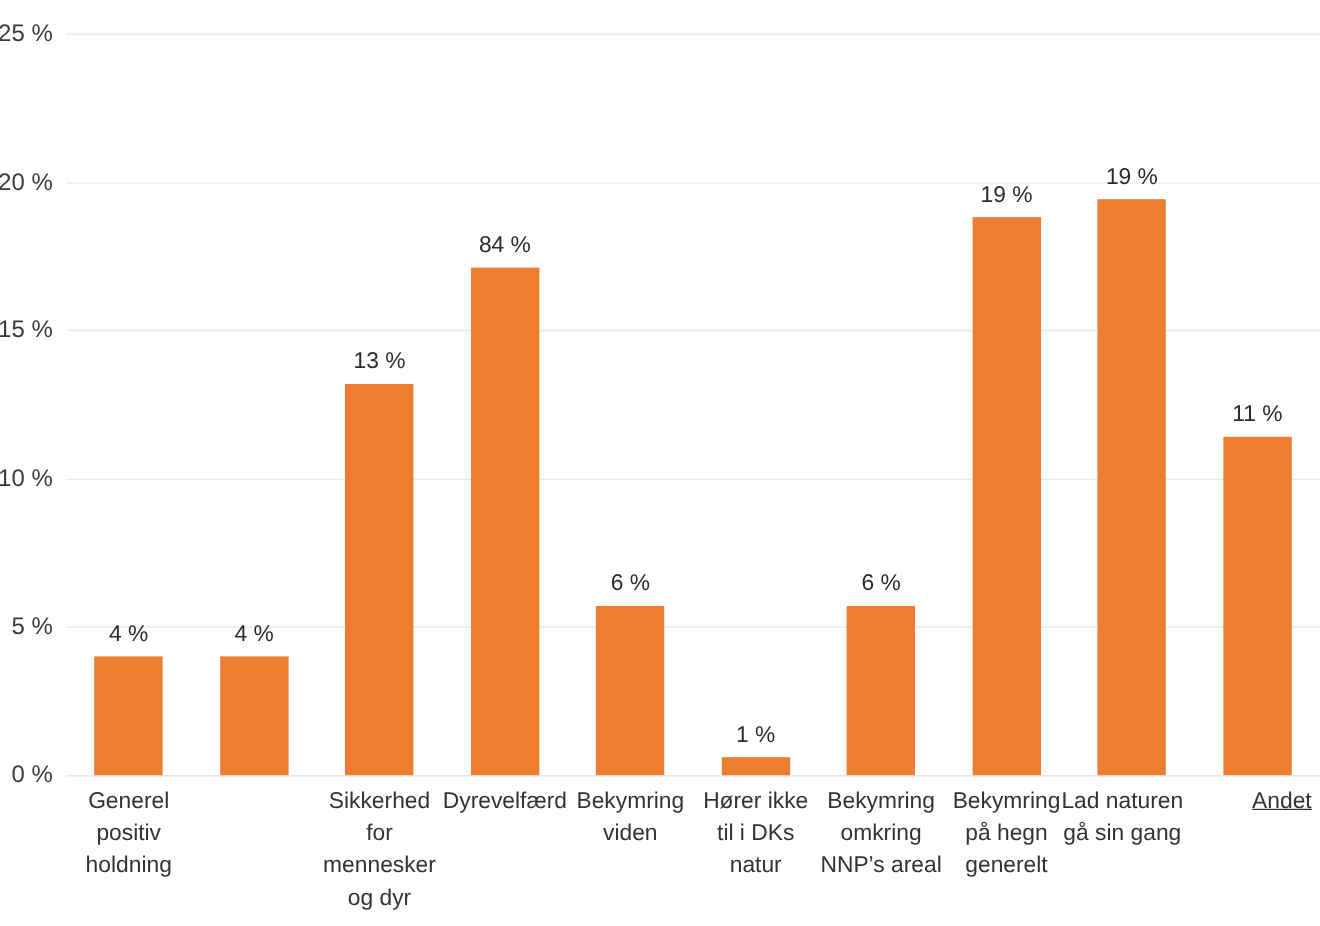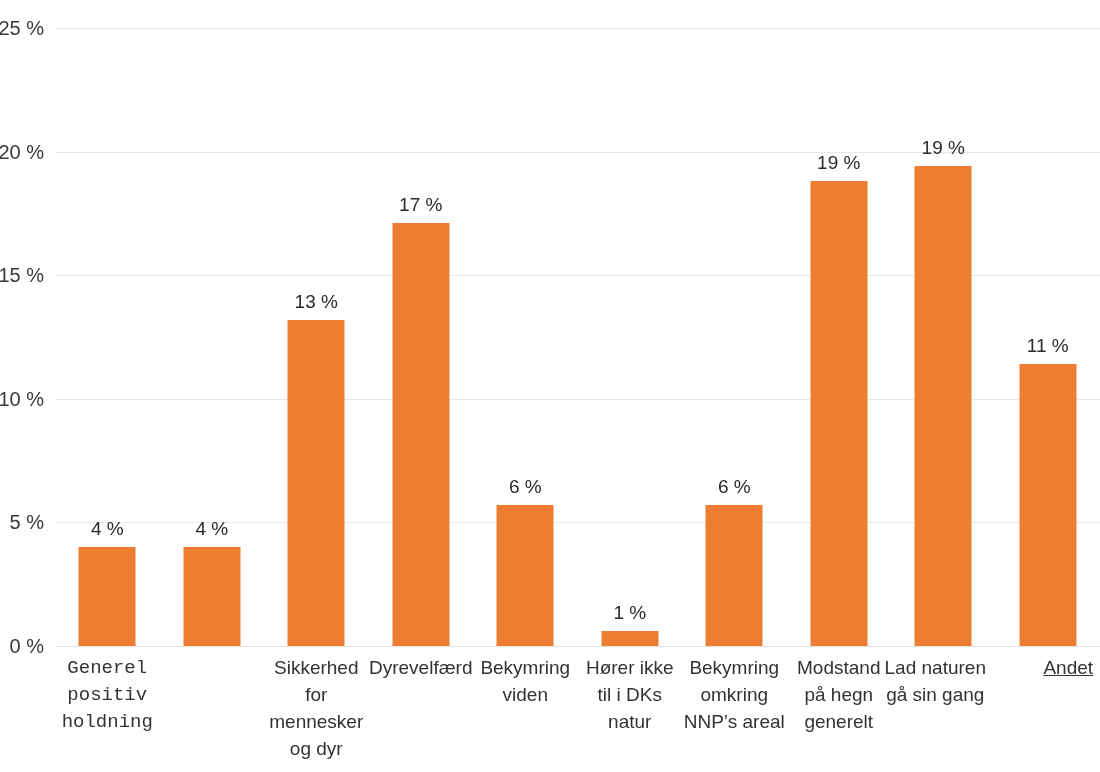--- a/index.html
+++ b/index.html
@@ -136,21 +136,21 @@
       <div class="bar-slot" style="left: 104.5px; width: 104.5px;">
         <div class="bar" title="Generel negativ holdning: 4 %" style="height: 98.88px; background: rgb(237, 125, 49);"></div>
         <div class="bar-value" style="bottom: 107.88px;">4 %</div>
       </div>
       <div class="bar-slot" style="left: 209px; width: 104.5px;">
         <div class="bar" title="Sikkerhed for mennesker og dyr: 13 %" style="height: 326.304px; background: rgb(237, 125, 49);"></div>
         <div class="bar-value" style="bottom: 335.304px;">13 %</div>
       </div>
       <div class="bar-slot" style="left: 313.5px; width: 104.5px;">
         <div class="bar" title="Dyrevelfærd: 17 %" style="height: 422.712px; background: rgb(237, 125, 49);"></div>
-        <div class="bar-value" style="bottom: 431.712px;">17 %</div>
+        <div class="bar-value" style="bottom: 431.712px;">84 %</div>
       </div>
       <div class="bar-slot" style="left: 418px; width: 104.5px;">
         <div class="bar" title="Manglende viden: 6 %" style="height: 140.904px; background: rgb(237, 125, 49);"></div>
         <div class="bar-value" style="bottom: 149.904px;">6 %</div>
       </div>
       <div class="bar-slot" style="left: 522.5px; width: 104.5px;">
         <div class="bar" title="Hører ikke til i DKs natur: 1 %" style="height: 14.832px; background: rgb(237, 125, 49);"></div>
         <div class="bar-value" style="bottom: 23.832px;">1 %</div>
       </div>
       <div class="bar-slot" style="left: 627px; width: 104.5px;">
@@ -165,24 +165,24 @@
         <div class="bar" title="Lad naturen gå sin gang: 19 %" style="height: 479.568px; background: rgb(237, 125, 49);"></div>
         <div class="bar-value" style="bottom: 488.568px;">19 %</div>
       </div>
       <div class="bar-slot" style="left: 940.5px; width: 104.5px;">
         <div class="bar" title="Andet: 11 %" style="height: 281.808px; background: rgb(237, 125, 49);"></div>
         <div class="bar-value" style="bottom: 290.808px;">11 %</div>
       </div>
     </div>
 
   <div class="cat-layer" id="cat-layer">
-      <div class="cat-label" style="left: 0px; width: 104.5px; font-family: Liberation Mono, monospace;">Generel positiv holdning</div>
+      <div class="cat-label" style="left: 0px; width: 104.5px;">Generel positiv holdning</div>
       <div class="cat-label" style="left: 209px; width: 104.5px;">Sikkerhed for mennesker og dyr</div>
       <div class="cat-label" style="left: 313.5px; width: 104.5px;">Dyrevelfærd</div>
       <div class="cat-label" style="left: 418px; width: 104.5px;">Bekymring viden</div>
       <div class="cat-label" style="left: 522.5px; width: 104.5px;">Hører ikke til i DKs natur</div>
       <div class="cat-label" style="left: 627px; width: 104.5px;">Bekymring omkring NNP’s areal</div>
-      <div class="cat-label" style="left: 731.5px; width: 104.5px;">Modstand på hegn generelt</div>
+      <div class="cat-label" style="left: 731.5px; width: 104.5px;">Bekymring på hegn generelt</div>
       <div class="cat-label" style="left: 828px; width: 104.5px;">Lad naturen gå sin gang</div>
       <div class="cat-label" style="left: 961px; width: 104.5px; text-decoration: underline;">Andet</div>
     </div>
 
 </div>
 
 </body></html>

